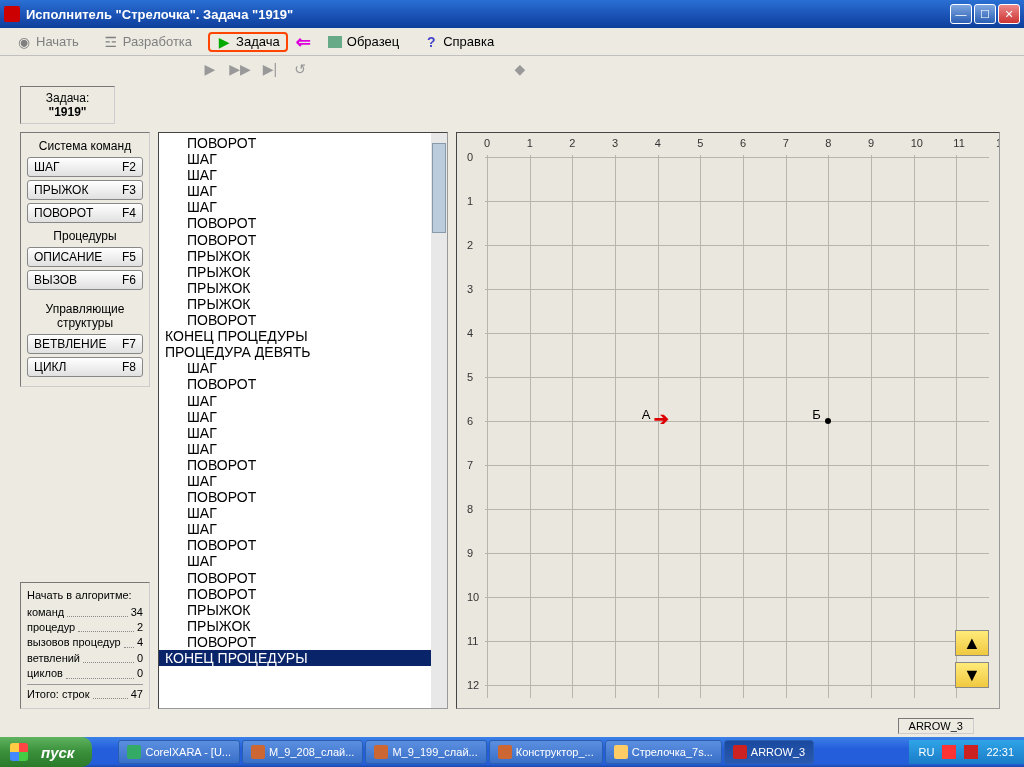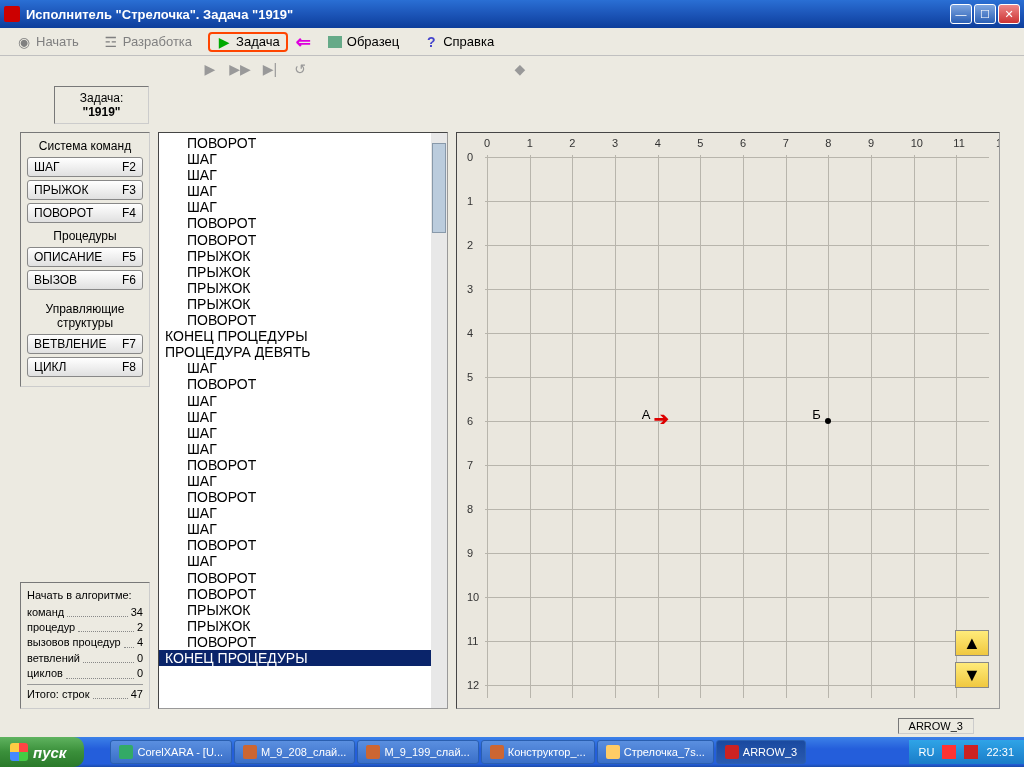--- a/index.html
+++ b/index.html
@@ -28,21 +28,21 @@
 .sample-icon { background: #6a8; width: 14px; height: 12px; }
 .help-icon { color: #44c; font-weight: bold; }
 .magenta-arrow { color: #d0d; font-size: 18px; font-weight: bold; }
 
 
 .playbar { height: 26px; display: flex; align-items: center; padding-left: 200px; gap: 10px; }
 .play-btn { width: 20px; height: 20px; color: #999; font-size: 14px; display: flex; align-items: center; justify-content: center; }
 
 
 .taskrow { display: flex; padding: 4px 20px 8px 20px; gap: 10px; }
-.task-label-box { border: 1px inset #ccc; background: #eceae1; padding: 4px 10px; width: 95px; text-align: center; font-size: 12px; margin-left: 34px; }
+.task-label-box { border: 1px inset #ccc; background: #eceae1; padding: 4px 10px; width: 95px; text-align: center; font-size: 12px; }
 .task-desc-box { border: 1px inset #ccc; background: #fff; padding: 4px 8px; flex: 1; font-size: 12px; line-height: 1.3; }
 .task-name { font-weight: bold; }
 
 
 .main-row { flex: 1; display: flex; padding: 0 24px 6px 20px; gap: 8px; }
 
 
 .sidebar { width: 130px; display: flex; flex-direction: column; gap: 6px; }
 .side-panel { border: 1px inset #ccc; background: #eceae1; padding: 6px 6px; }
 .side-title { text-align: center; font-size: 12px; margin-bottom: 4px; }
@@ -75,21 +75,21 @@
 .nav-up, .nav-down { position: absolute; right: 10px; width: 34px; height: 26px; background: linear-gradient(to bottom,#ffeb7a,#f0c840); border: 1px solid #888; display: flex; align-items: center; justify-content: center; font-size: 18px; }
 .nav-up { bottom: 52px; }
 .nav-down { bottom: 20px; }
 
 
 .status-row { height: 22px; display: flex; justify-content: flex-end; padding-right: 50px; align-items: center; }
 .status-cell { border: 1px inset #ccc; padding: 1px 10px; font-size: 11px; background: #eceae1; }
 
 
 .taskbar { position: absolute; bottom: 0; left: 0; right: 0; height: 30px; background: linear-gradient(to bottom, #3c81e8 0%, #245edb 40%, #245edb 90%, #1a4aa8 100%); display: flex; align-items: center; color: #fff; font-size: 11px; }
-.start-btn { height: 30px; background: linear-gradient(to bottom, #5fb35f 0%, #3a8f3a 50%, #2a7a2a 100%); padding: 0 18px 0 10px; display: flex; align-items: center; gap: 5px; border-radius: 0 10px 10px 0; font-weight: bold; font-style: italic; font-size: 15px; }
+.start-btn { height: 30px; background: linear-gradient(to bottom, #5fb35f 0%, #3a8f3a 50%, #2a7a2a 100%); padding: 0 18px 0 10px; display: flex; align-items: center; gap: 13px; border-radius: 0 10px 10px 0; font-weight: bold; font-style: italic; font-size: 15px; }
 .start-logo { width: 18px; height: 18px; background: conic-gradient(#f44 0 90deg, #4c4 90deg 180deg, #48f 180deg 270deg, #fc4 270deg 360deg); border-radius: 3px; }
 .task-items { display: flex; gap: 2px; padding-left: 26px; flex: 1; overflow: hidden; }
 .task-item { height: 24px; background: linear-gradient(to bottom,#5a8fe0,#3a6fc8); border: 1px solid #2a5fb0; border-radius: 3px; padding: 0 8px; display: flex; align-items: center; gap: 4px; max-width: 140px; overflow: hidden; white-space: nowrap; }
 .task-item.active { background: linear-gradient(to bottom,#1a4aa0,#2a5ab0); }
 .task-item-icon { width: 14px; height: 14px; background: #fc3; border-radius: 2px; flex-shrink: 0; }
 .tray { height: 24px; background: linear-gradient(to bottom,#2fa4e7,#1a7cc8); padding: 0 10px; display: flex; align-items: center; gap: 8px; font-size: 11px; }
 .tray-icon { width: 14px; height: 14px; }
 </style>
 </head>
 <body>

